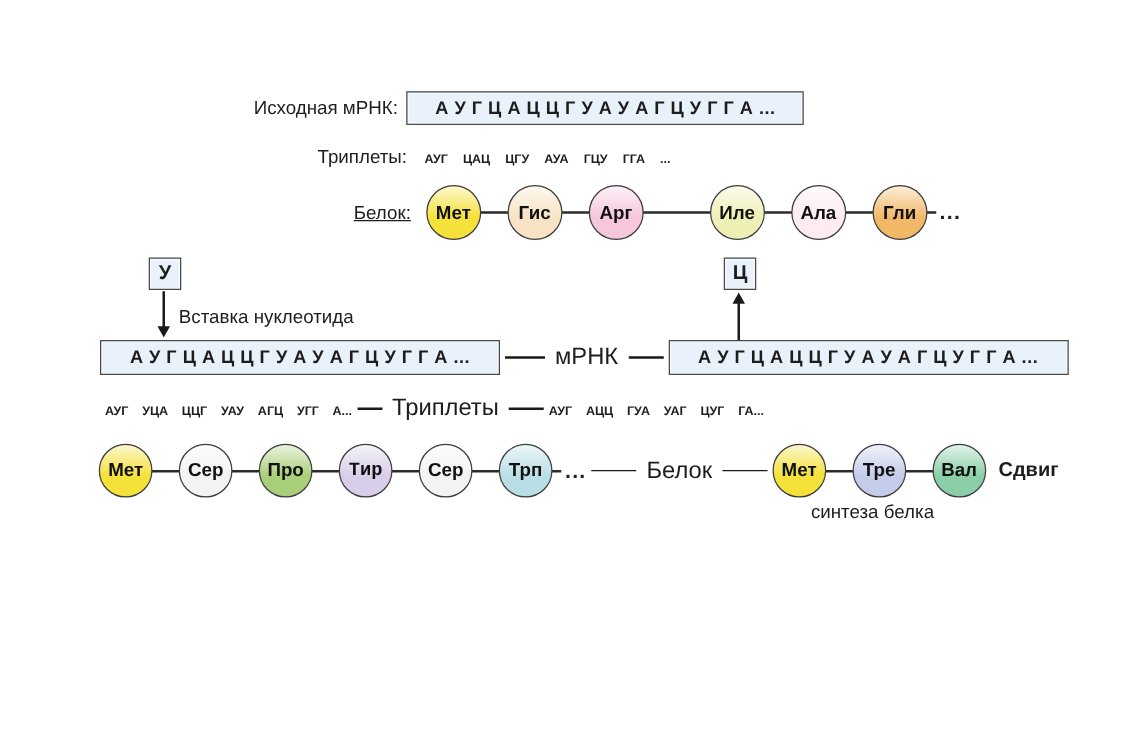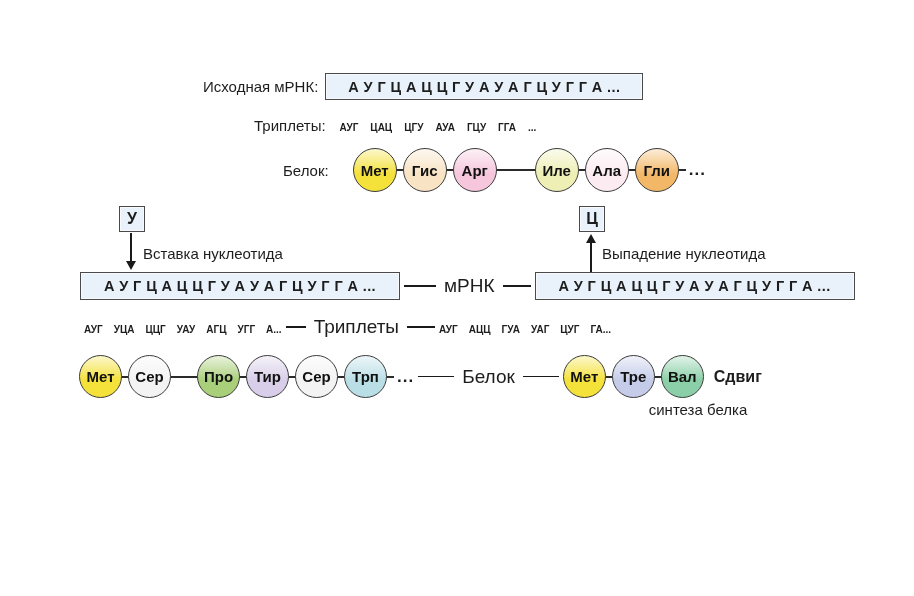--- a/index.html
+++ b/index.html
@@ -16,21 +16,21 @@
     font-weight:bold; font-size:14.5px; letter-spacing:0.4px; white-space:nowrap;
     box-shadow:inset 0 0 0 1px rgba(255,255,255,.6);
   }
   .nuc-box {
     position:absolute; width:26px; height:26px; border:1.5px solid #4a4a4a;
     display:flex; align-items:center; justify-content:center; font-weight:bold; font-size:16px;
     box-shadow:inset 0 0 0 1px rgba(255,255,255,.6);
   }
   .tgroup { display:flex; gap:11px; }
   .triplet { font-weight:bold; font-size:10px; }
-  .chain { position:relative; display:flex; align-items:center; gap:6px; }
+  .chain { position:relative; display:flex; align-items:center; gap:21px; }
   .chain::before {
     content:""; position:absolute; left:10px; right:10px; top:50%; height:2px;
     margin-top:-1px; background:#2b2b2b;
   }
   .aa {
     position:relative; z-index:1; width:44px; height:44px; border:1.6px solid #3c3c3c;
     border-radius:50%; display:flex; align-items:center; justify-content:center;
     font-weight:bold; font-size:15px; color:#111;
     background-image:linear-gradient(to bottom, rgba(255,255,255,.75), rgba(255,255,255,0) 60%);
   }
@@ -72,42 +72,41 @@
       <span class="triplet">ЦАЦ</span>
       <span class="triplet">ЦГУ</span>
       <span class="triplet">АУА</span>
       <span class="triplet">ГЦУ</span>
       <span class="triplet">ГГА</span>
       <span class="triplet">...</span>
     </span>
   </div>
 
   <div class="row" style="left:283px; top:148px; height:44px;">
-    <span class="lbl" style="margin-right:24px;">Белок:</span>
+    <span class="lbl" style="margin-right:12px;text-decoration:underline;">Белок:</span>
     <div class="chain">
       <span class="aa" style="background-color: rgb(244, 225, 58);">Мет</span>
       <span class="aa" style="background-color: rgb(248, 227, 196);">Гис</span>
       <span class="aa" style="background-color: rgb(245, 198, 220);">Арг</span>
       <span class="aa" style="background-color: rgb(238, 239, 180); margin-left: 32px;">Иле</span>
       <span class="aa" style="background-color: rgb(252, 236, 241);">Ала</span>
       <span class="aa" style="background-color: rgb(242, 184, 104);">Гли</span>
     </div>
     <span class="stub"></span>
     <span class="ellipsis">...</span>
   </div>
 
   <div class="nuc-box" style="left: 119px; top: 206px; background-color: rgb(233, 242, 250);">У</div>
   <div class="vline" style="left:130px; top:233px; height:29px;"></div>
   <div class="ah-down" style="left:126px; top:261px;"></div>
   <div class="event-lbl" style="left:143px; top:245px;">Вставка нуклеотида</div>
 
   <div class="nuc-box" style="left: 579px; top: 206px; background-color: rgb(233, 242, 250);">Ц</div>
   <div class="ah-up" style="left:586px; top:234px;"></div>
   <div class="vline" style="left:590px; top:242px; height:30px;"></div>
-  <div class="event-lbl" style="left:602px; top:245px;">Выпадение нуклеотида</div>
 
   <div class="row" style="left:80px; top:272px; height:28px;">
     <div class="seq-box" style="width: 320px; height: 28px; background-color: rgb(233, 242, 250);">А У Г Ц А Ц Ц Г У А У А Г Ц У Г Г А ...</div>
     <span class="hline" style="width:32px;"></span>
     <span class="conn-lbl">мРНК</span>
     <span class="hline" style="width:28px;"></span>
     <div class="seq-box" style="width: 320px; height: 28px; background-color: rgb(233, 242, 250);">А У Г Ц А Ц Ц Г У А У А Г Ц У Г Г А ...</div>
   </div>
 
   <div class="row baseline" style="left:84px; top:316px;">
@@ -130,22 +129,22 @@
       <span class="triplet">УАГ</span>
       <span class="triplet">ЦУГ</span>
       <span class="triplet">ГА...</span>
     </span>
   </div>
 
   <div class="row" style="left:79px; top:355px; height:43px;">
     <div class="chain small">
       <span class="aa" style="background-color: rgb(244, 225, 58);">Мет</span>
       <span class="aa" style="background-color: rgb(243, 243, 243);">Сер</span>
-      <span class="aa" style="background-color: rgb(170, 207, 122); margin-left: 20px;">Про</span>
-      <span class="aa" style="background-color: rgb(216, 206, 233);">Тир</span>
+      <span class="aa" style="background-color: rgb(170, 207, 122);">Про</span>
+      <span class="aa" style="background-color: rgb(216, 206, 233); font-family: Liberation Mono, monospace;">Тир</span>
       <span class="aa" style="background-color: rgb(243, 243, 243);">Сер</span>
       <span class="aa" style="background-color: rgb(186, 222, 230);">Трп</span>
     </div>
     <span class="stub"></span>
     <span class="ellipsis">...</span>
     <span class="hline" style="width:36px;"></span>
     <span class="conn-lbl">Белок</span>
     <span class="hline" style="width:36px;"></span>
     <div class="chain small">
       <span class="aa" style="background-color: rgb(244, 225, 58);">Мет</span>

